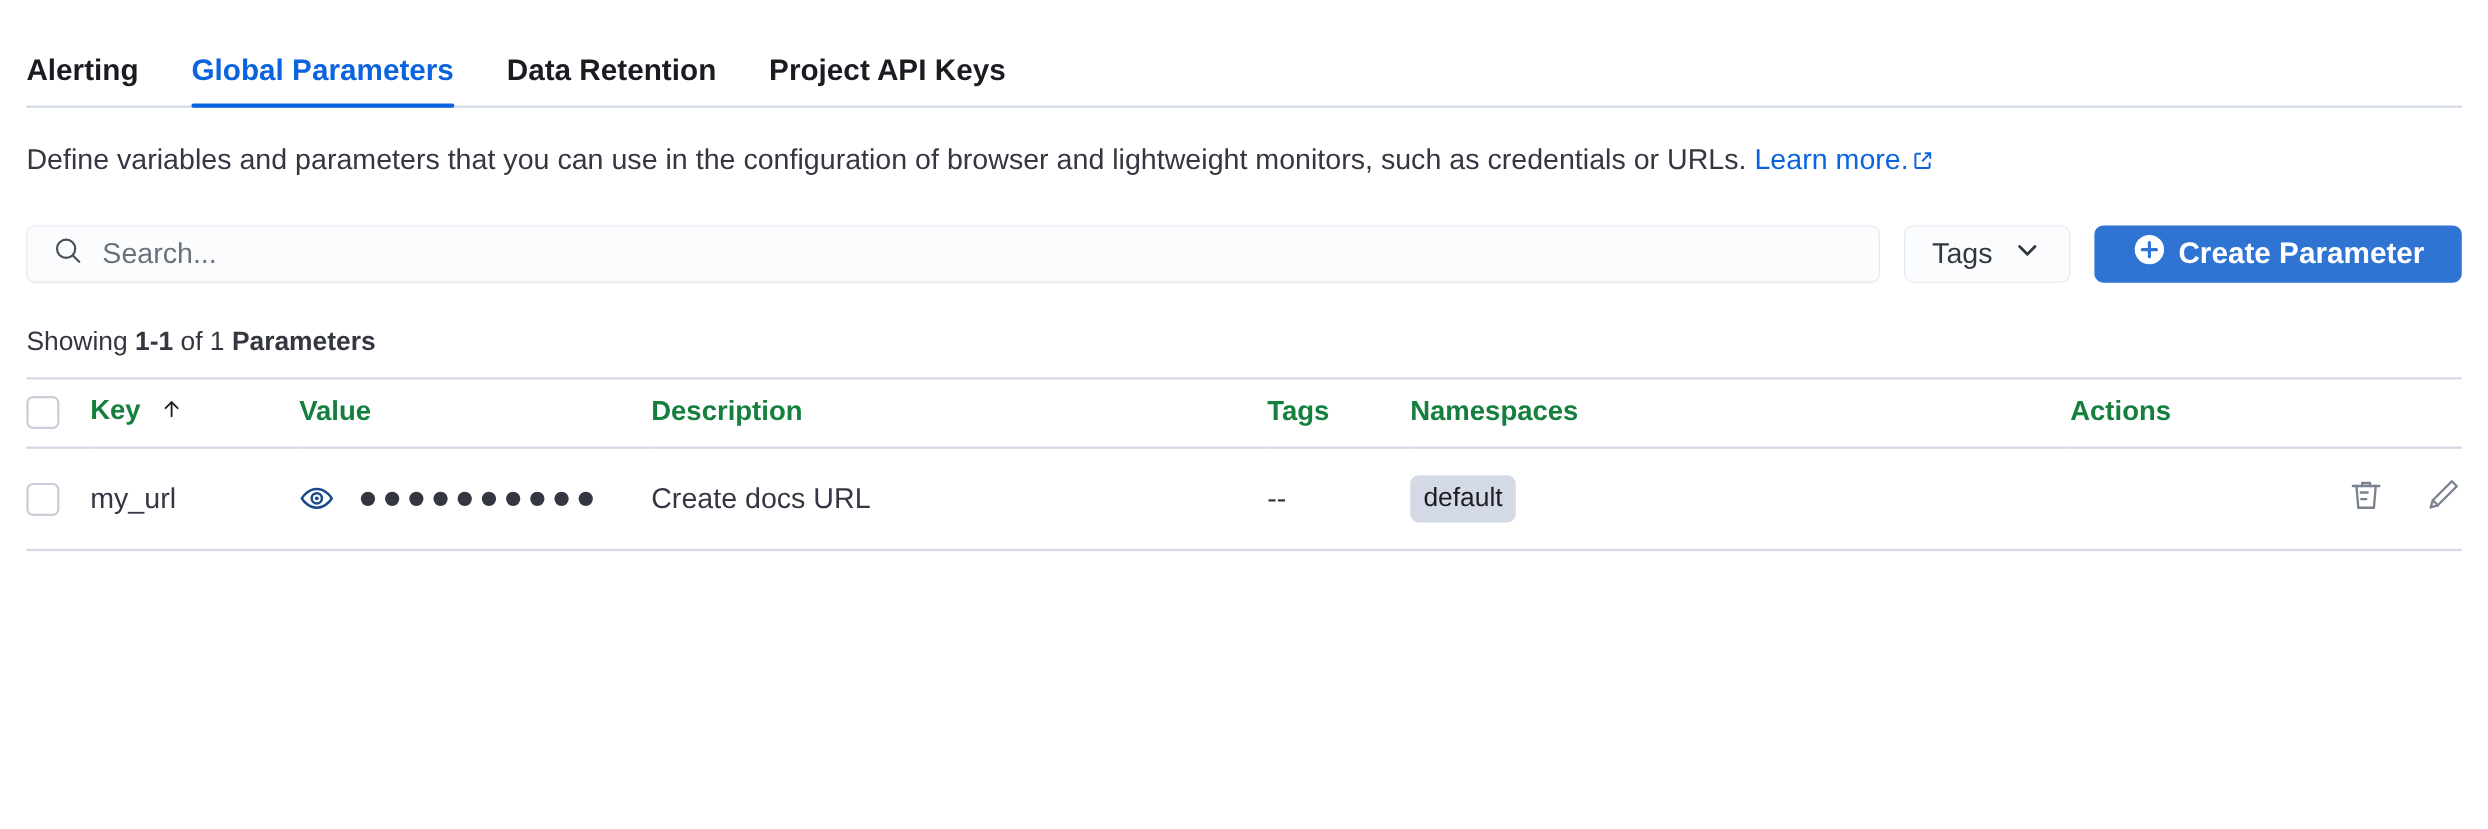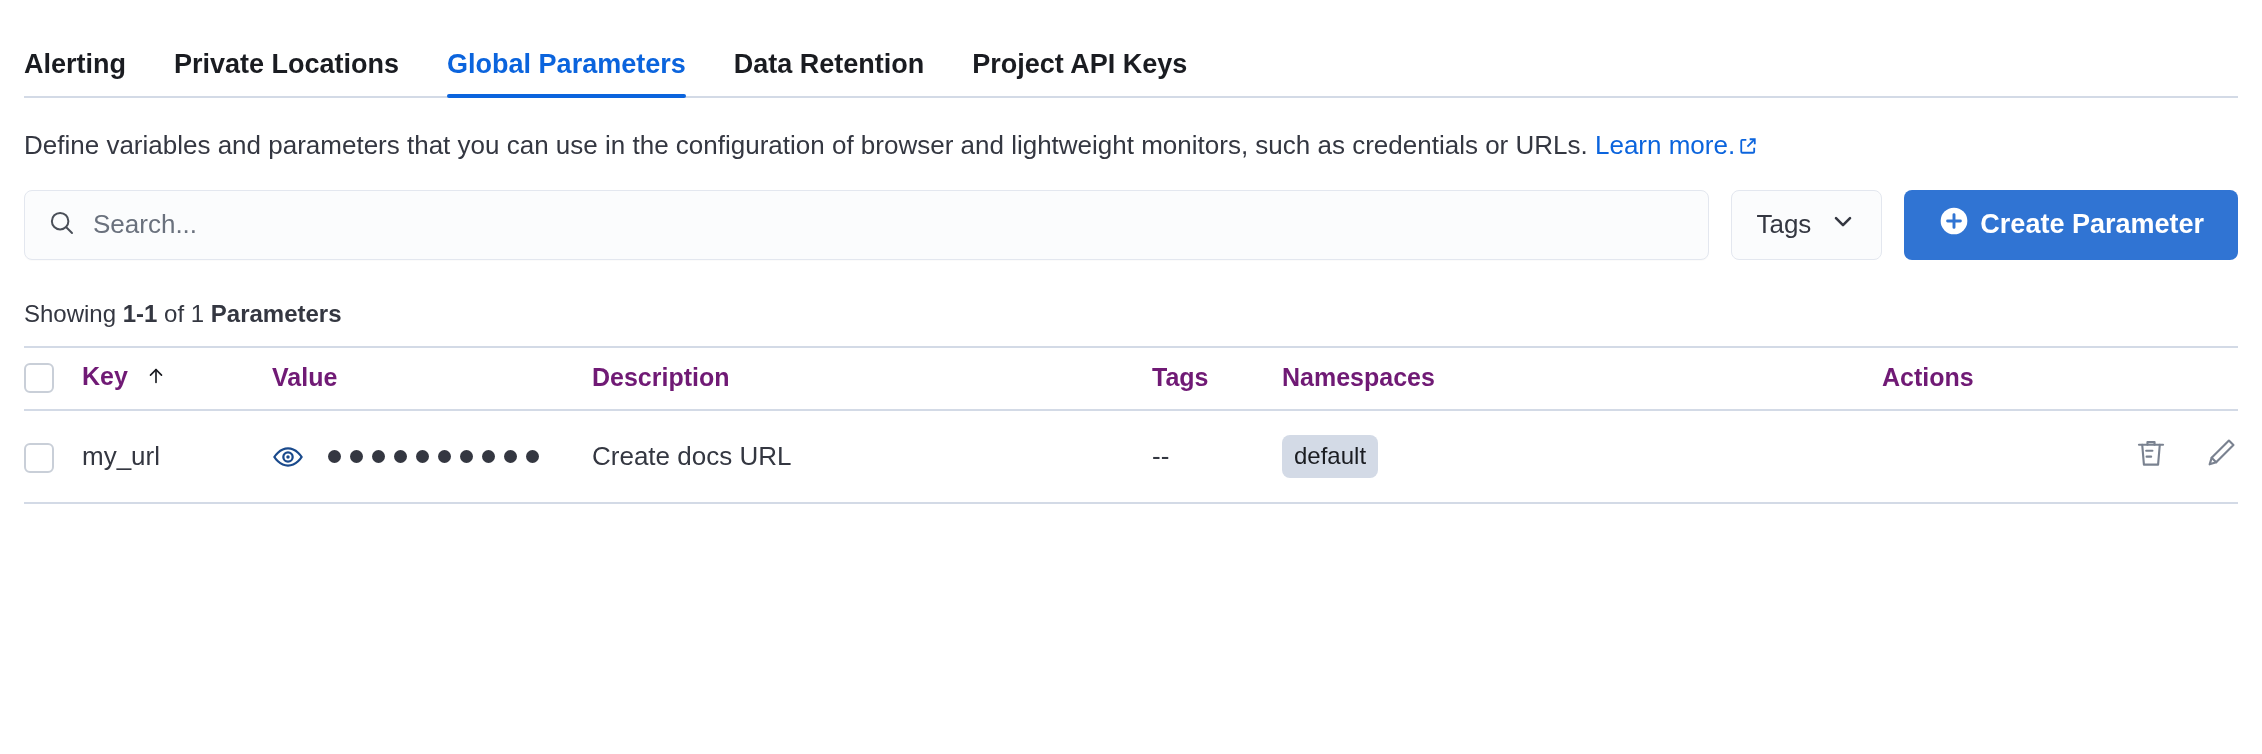--- a/index.html
+++ b/index.html
@@ -87,22 +87,22 @@
     height: 18px;
     vertical-align: -1px;
     margin-left: 4px;
   }
 
   
   .controls {
     display: flex;
     align-items: stretch;
     gap: 22px;
-    margin-top: 27px;
-    height: 70px;
+    margin-top: 42px;
+    height: 52px;
     border-radius: 30px;
   }
   .search-box {
     flex: 1 1 auto;
     display: flex;
     align-items: center;
     gap: 16px;
     background: #fbfcfd;
     border: 1px solid #e3e7ef;
     border-radius: 8px;
@@ -168,21 +168,21 @@
   .table {
     margin-top: 18px;
     width: 100%;
     border-collapse: collapse;
     table-layout: fixed;
   }
   .table thead th {
     text-align: left;
     font-size: 25px;
     font-weight: 700;
-    color: #701a75;
+    color: #15803d;
     padding: 14px 0 16px 0;
     border-top: 2px solid #d3dae6;
     border-bottom: 2px solid #d3dae6;
     white-space: nowrap;
   }
   .table tbody td {
     font-size: 26px;
     color: #343741;
     padding: 24px 0;
     border-bottom: 2px solid #d3dae6;
@@ -264,23 +264,20 @@
 </style>
 </head>
 <body>
 
 <div class="page">
 
 
   <div class="tabs">
     <div class="tab">
       <span>Alerting</span>
-    </div>
-    <div class="tab">
-      <span>Private Locations</span>
     </div>
     <div class="tab active">
       <span>Global Parameters</span>
     </div>
     <div class="tab">
       <span>Data Retention</span>
     </div>
     <div class="tab">
       <span>Project API Keys</span>
     </div>

